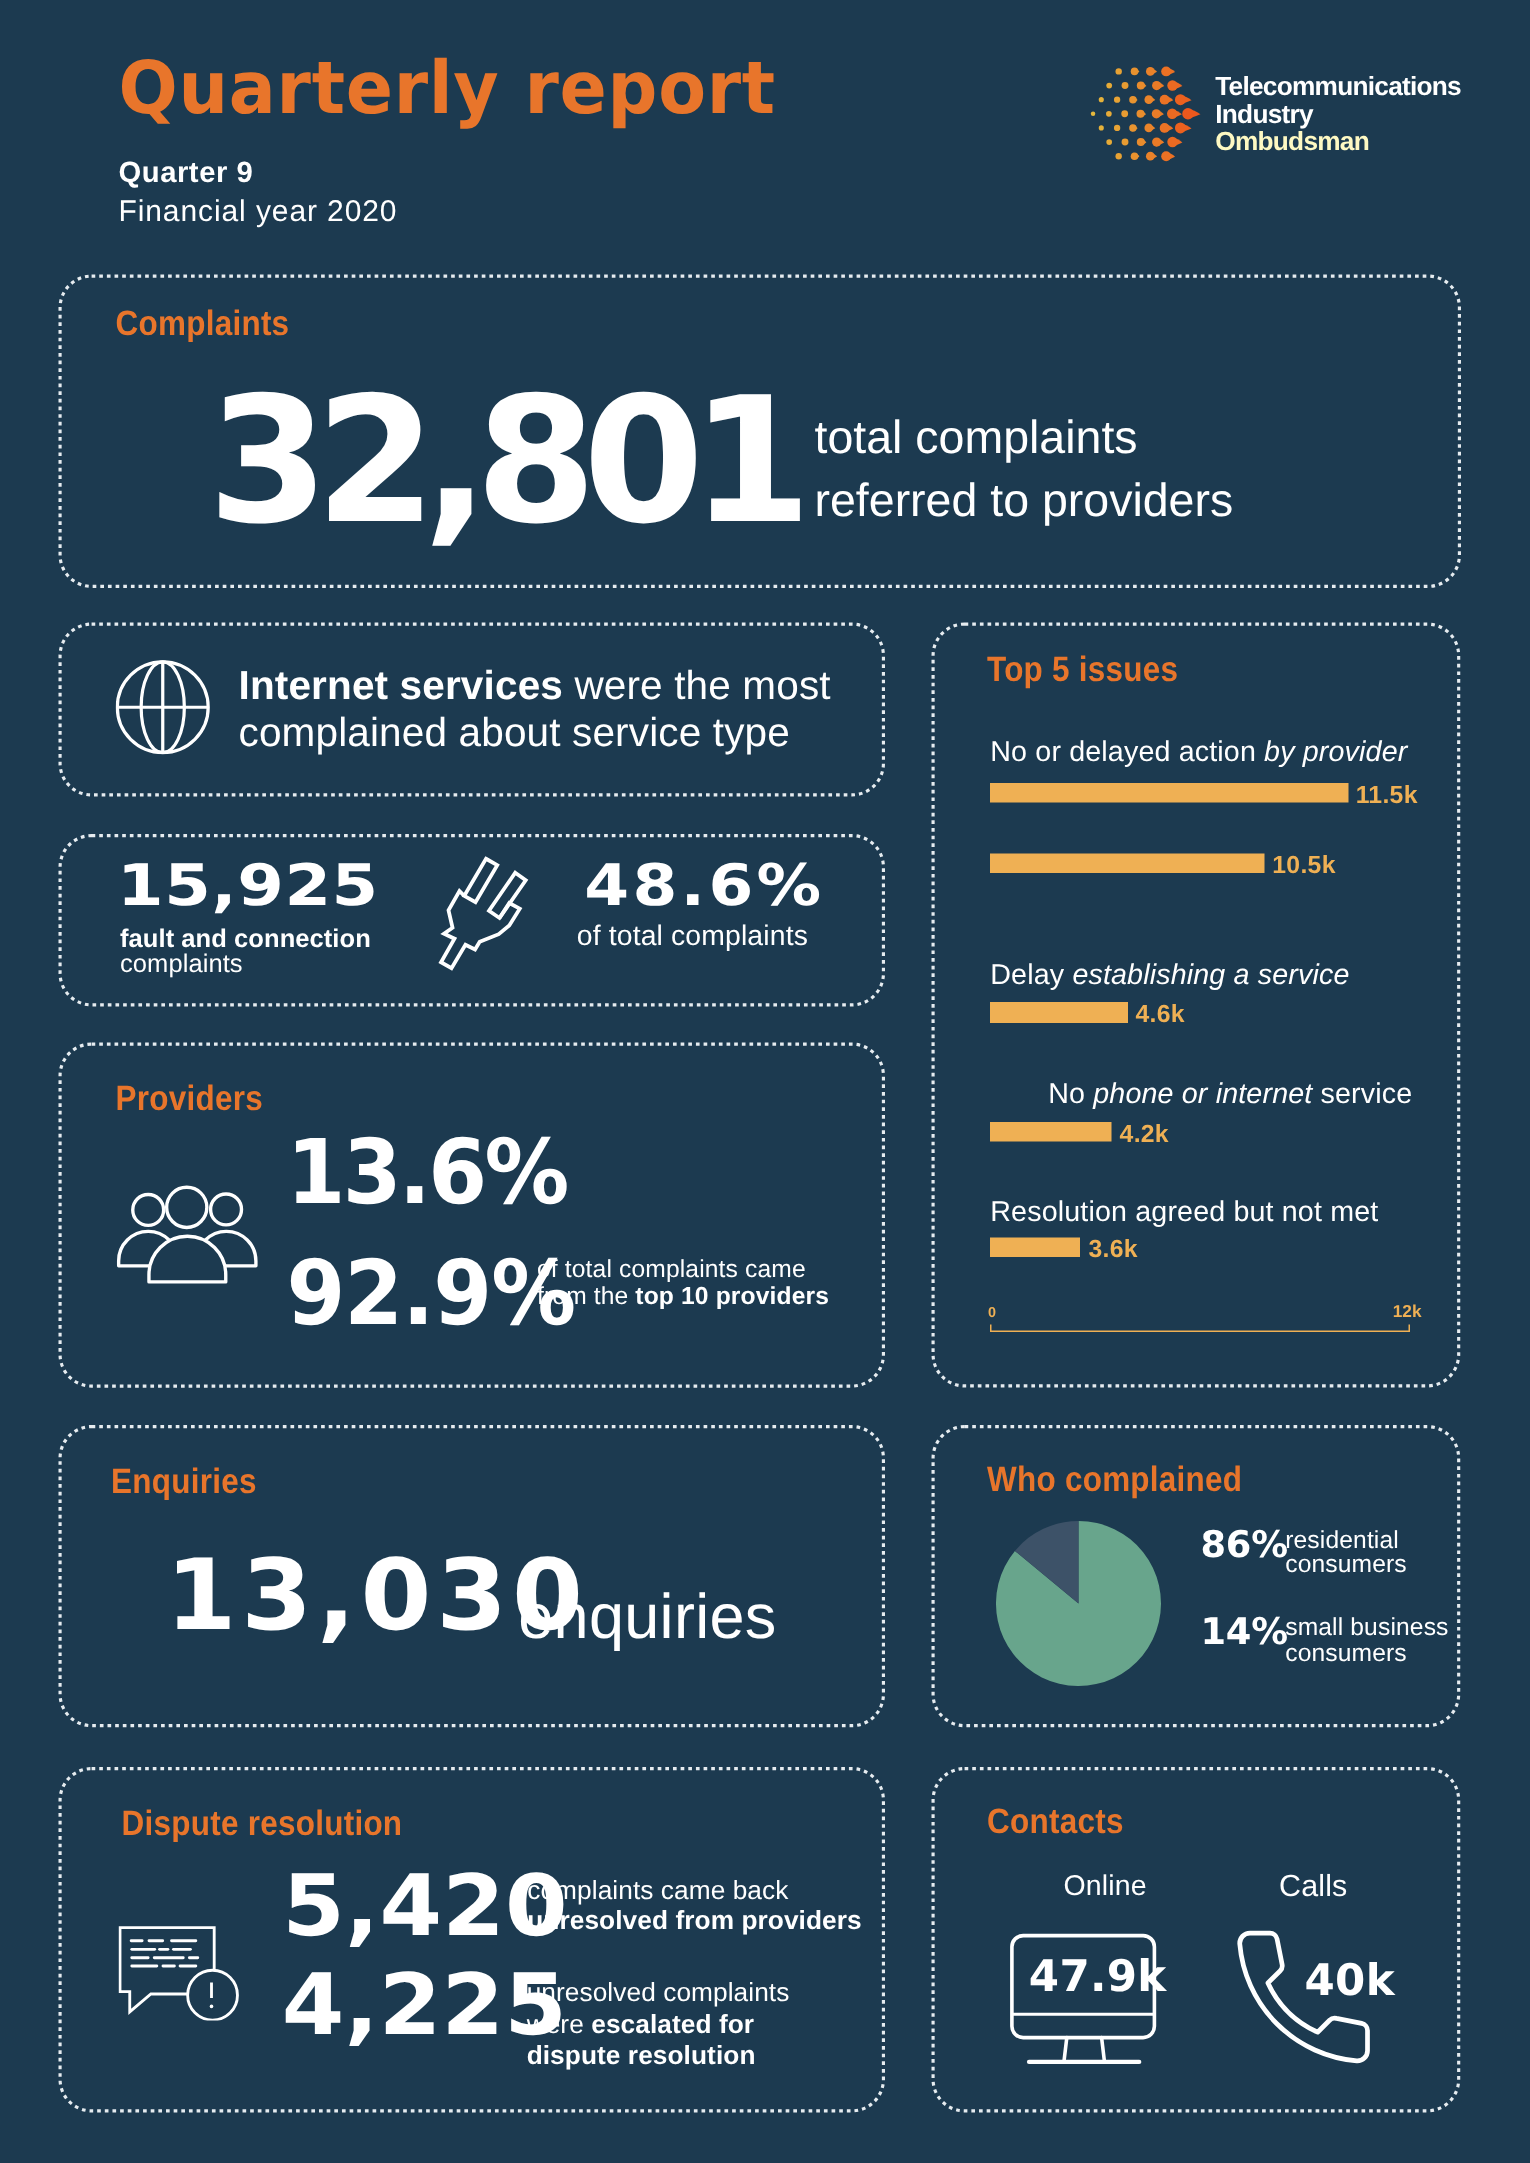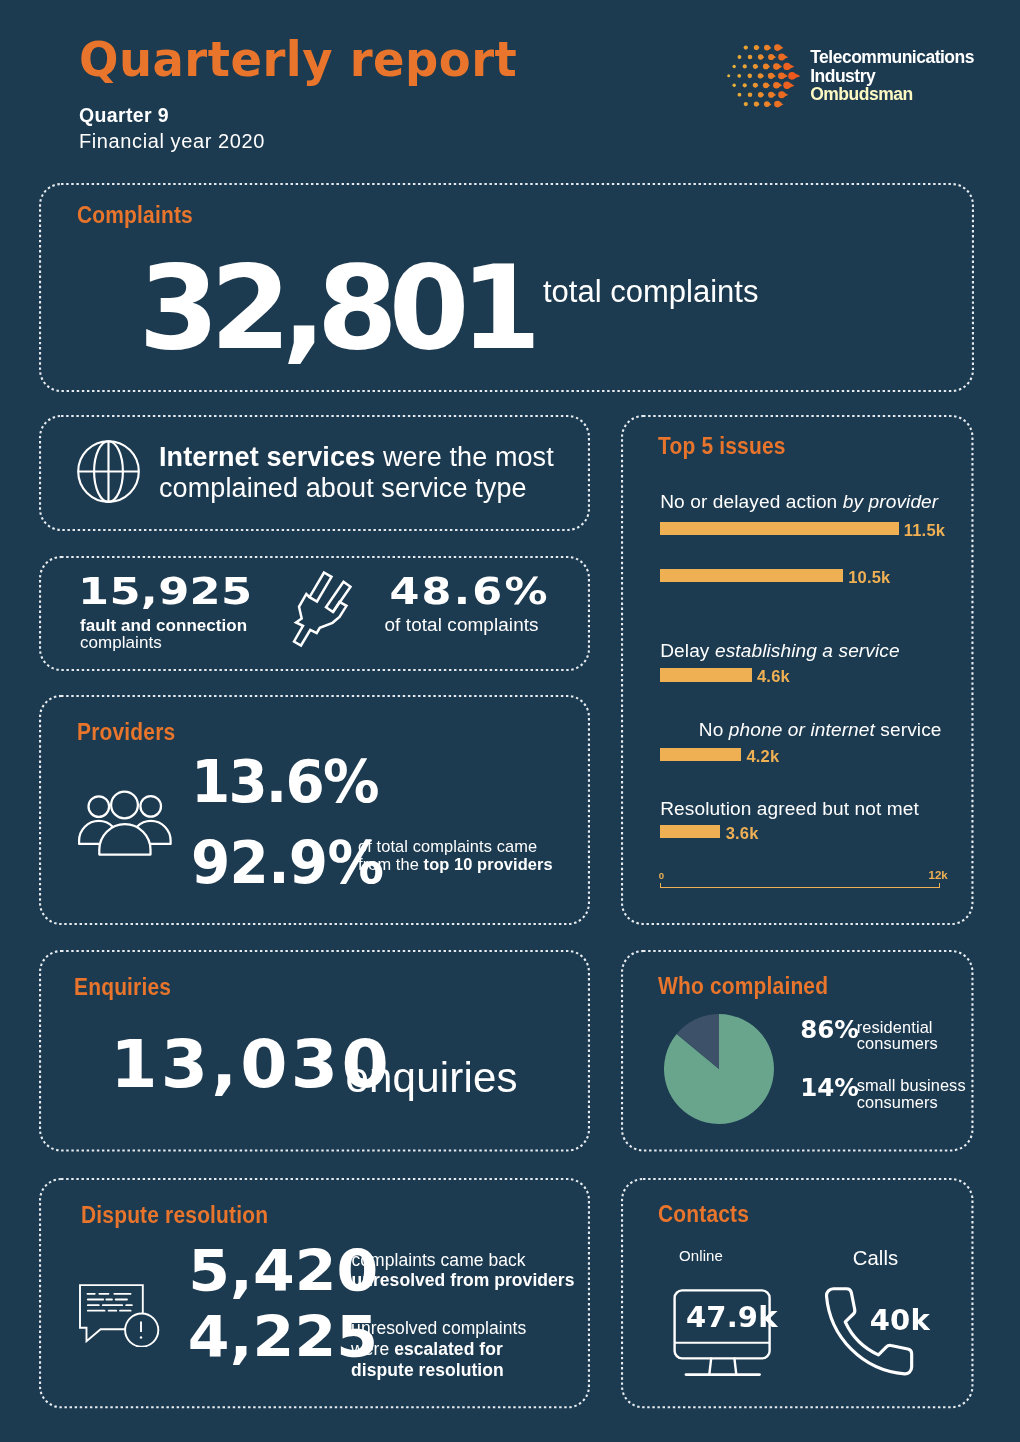--- a/index.html
+++ b/index.html
@@ -91,21 +91,21 @@
   #c8-title{left:41.9px;top:26.3px;}
   #c8-icon{left:40px;top:106.7px;width:81px;height:63px;}
   #c8-n1{left:149.2px;top:65.2px;font-size:60px;font-weight:bold;color:#fff;letter-spacing:0.1px;line-height:1;transform:scale(1.0,0.94);transform-origin:left top;}
   #c8-t1{left:312.5px;top:73.2px;font-size:17.5px;color:#fff;line-height:19.8px;width:225px;letter-spacing:0.05px;}
   #c8-n2{left:148.8px;top:131.7px;font-size:60px;font-weight:bold;color:#fff;letter-spacing:0.1px;line-height:1;transform:scale(1.0,0.94);transform-origin:left top;}
   #c8-t2{left:312.1px;top:140.2px;font-size:17.5px;color:#fff;line-height:21.3px;width:200px;letter-spacing:0.05px;}
 
   
   #card9{left:621px;top:1177.6px;width:352.5px;height:230.3px;}
   #c9-title{left:37.1px;top:25.9px;}
-  #c9-l1{left:58px;top:70.5px;font-size:15px;color:#fff;line-height:1;letter-spacing:0.1px;}
+  #c9-l1{left:88px;top:70.5px;font-size:19px;color:#fff;line-height:1;letter-spacing:0.1px;}
   #c9-l2{left:231.7px;top:70.5px;font-size:20.3px;color:#fff;line-height:1;letter-spacing:0.1px;}
   #c9-ic1{left:51.3px;top:110.3px;width:100px;height:90px;}
   #c9-ic2{left:196.9px;top:108.8px;width:96.5px;height:96.5px;}
   #c9-v1{left:64.9px;top:125.3px;font-size:29px;font-weight:bold;color:#fff;line-height:1;letter-spacing:0.2px;}
   #c9-v2{left:248.7px;top:128.8px;font-size:29px;font-weight:bold;color:#fff;line-height:1;letter-spacing:0.2px;}
   #c1-num,#c3-num,#c3-pct,#c4-n1,#c4-n2,#c6-num,#c8-n1,#c8-n2,#c9-v1,#c9-v2,#c7-r1n,#c7-r2n
    {font-family:"DejaVu Sans",sans-serif;}
   b{font-weight:bold;}
   i{font-style:italic;}
 </style>
@@ -264,20 +264,21 @@
   </div>
 
   <div class="card" id="card1">
       <svg class="cardborder" viewBox="0 0 935 209">
         <rect x="1.05" y="1.05" width="932.90" height="206.90" rx="21" fill="none" stroke="#e6ecf0" stroke-width="2.1" stroke-dasharray="2.45 2.65" stroke-linecap="butt"></rect>
       </svg>
     <div class="cardttl" id="c1-title">Complaints</div>
     <div class="abs" id="c1-num">32,801</div>
     <div class="abs" id="c1-txt">
       <div>total complaints</div>
+      <div>referred to providers</div>
     </div>
   </div>
 
   <div class="card" id="card2">
       <svg class="cardborder" viewBox="0 0 551 116">
         <rect x="1.05" y="1.05" width="548.90" height="113.90" rx="21" fill="none" stroke="#e6ecf0" stroke-width="2.1" stroke-dasharray="2.45 2.65" stroke-linecap="butt"></rect>
       </svg>
     <svg id="c2-icon" class="abs" viewBox="0 0 63 63">
       <g fill="none" stroke="#ffffff" stroke-width="2.15">
         <circle cx="31.5" cy="31.5" r="30.3"></circle>

